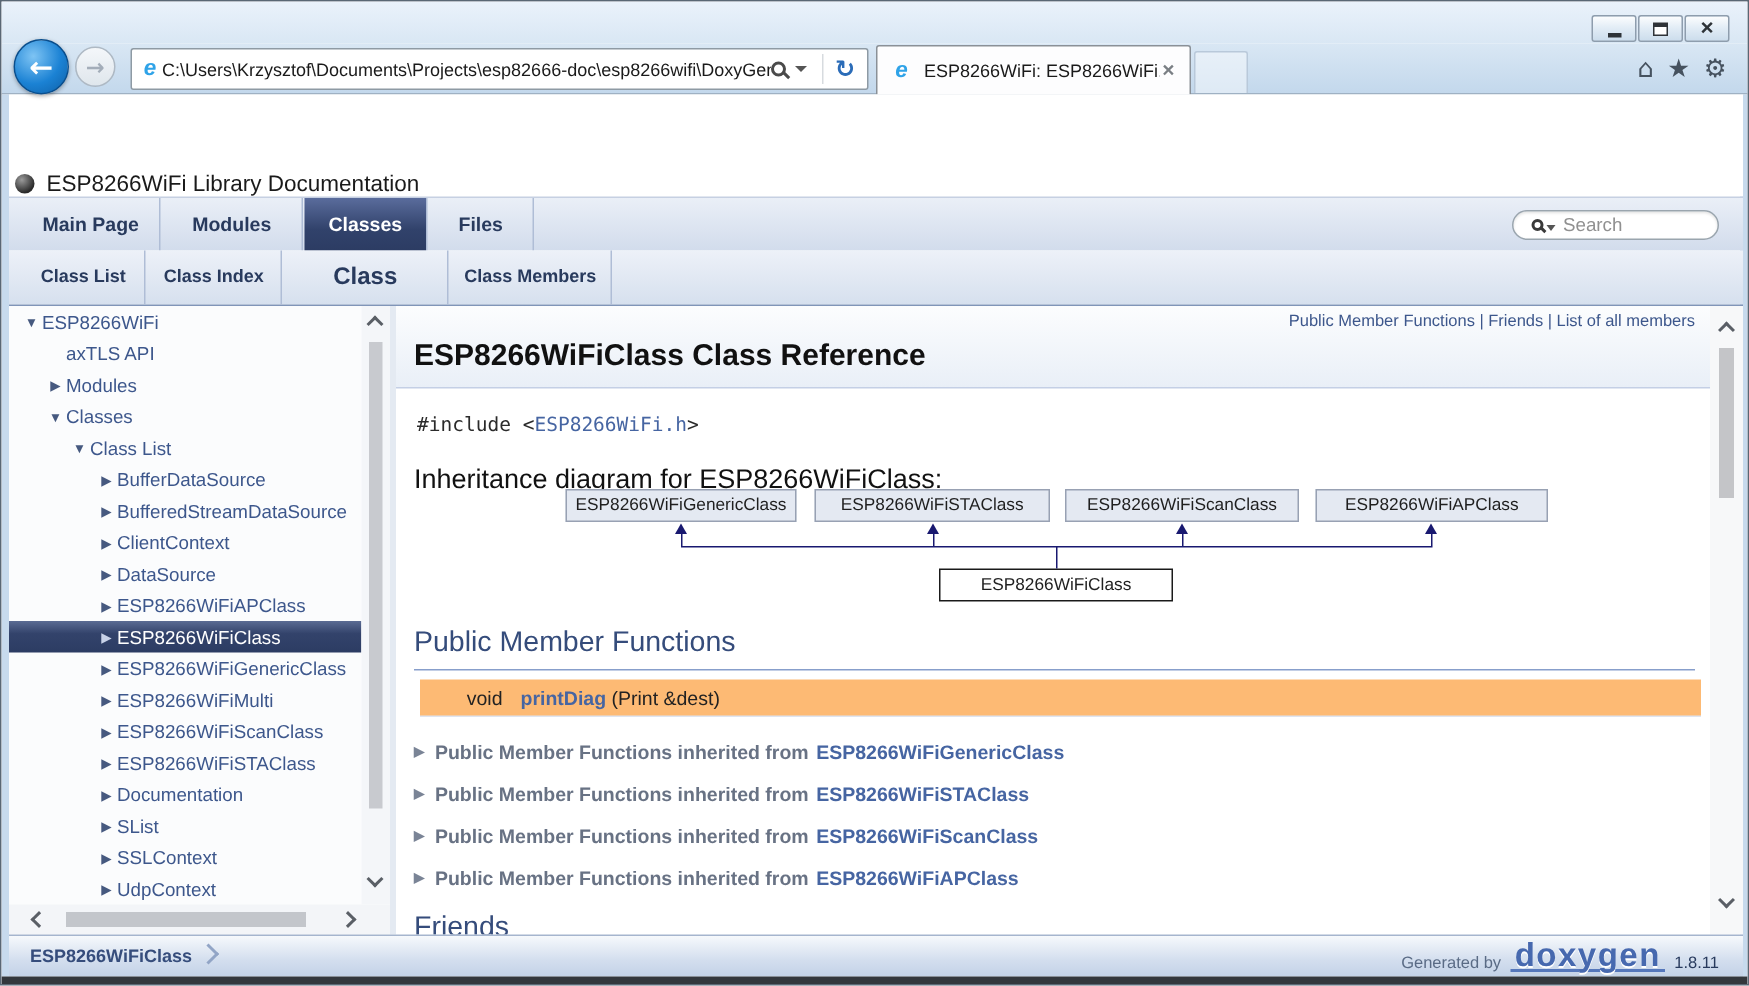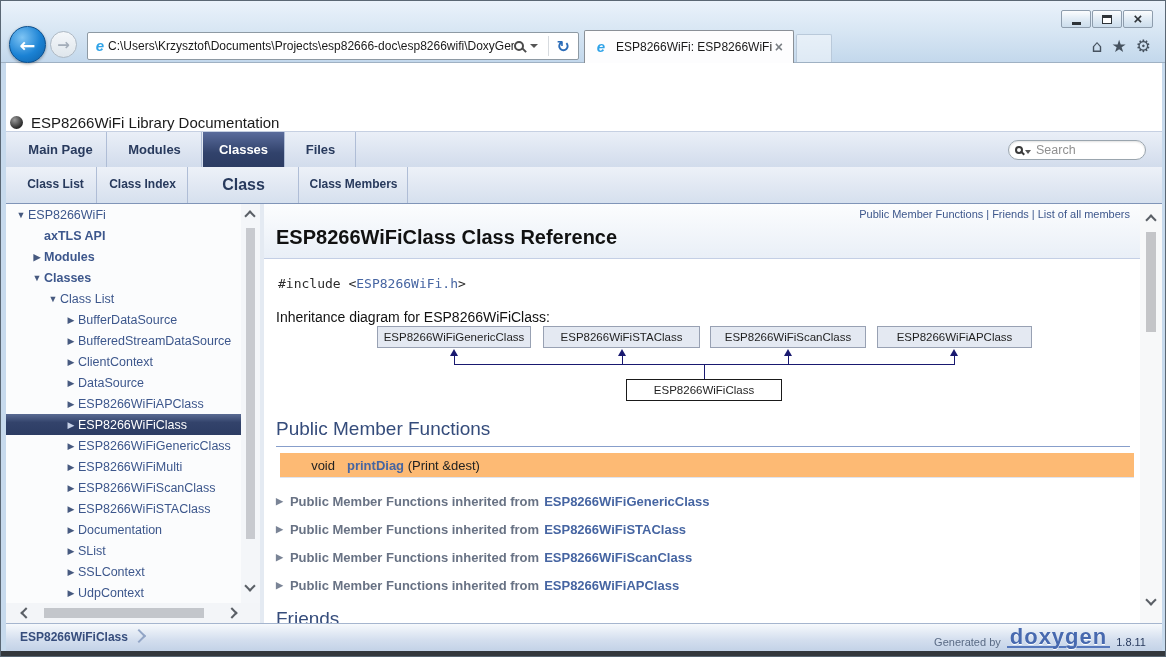--- a/index.html
+++ b/index.html
@@ -84,41 +84,41 @@
   .t-mp { left:9px;  width:92px; }
   .t-mo { left:102px; width:94px; }
   .t-cl { left:197px; width:82px; }
   .t-fi { left:280px; width:70px; }
   .s-cl { left:9px;  width:82px; font-size:12px; }
   .s-ci { left:92px; width:90px; font-size:12px; }
   .s-ch { left:183px; width:110px; font-size:16px; }
   .s-cm { left:294px; width:108px; font-size:12px; }
 
   .searchbox { position:absolute; right:16px; top:8px; width:138px; height:20px; background:#fff;
-    border:1px solid #9AA5AE; border-radius:10px; display:flex; align-items:center; padding:0 6px;
+    border:1px solid #9AA5AE; border-radius:10px; display:flex; align-items:center; padding:0 12px;
     box-shadow:inset 0 1px 2px rgba(0,0,0,.12); }
   .smag { position:relative; width:8px; height:8px; border:2px solid #3A3A3A; border-radius:50%; }
   .smag::after { content:""; position:absolute; width:5px; height:2px; background:#3A3A3A;
     transform:rotate(45deg); right:-4px; bottom:-2px; }
   .scaret { width:0; height:0; border-left:3px solid transparent; border-right:3px solid transparent;
     border-top:4px solid #555; margin:4px 5px 0 2px; }
   .searchbox input { flex:1; border:none; outline:none; font-size:12.5px; color:#333; background:transparent;
     font-family:"Liberation Sans",sans-serif; min-width:0; }
   .searchbox input::placeholder { color:#909090; }
 
   
   .page-body { position:absolute; left:5px; top:203px; width:1156px; height:419px; background:#fff; }
   .sidebar { position:absolute; left:0; top:0; width:235px; height:419px; background:#FBFCFD; overflow:hidden; }
   .titem { position:absolute; left:0; width:235px; height:21px; font-size:12.5px; color:#3D578C;
     display:flex; align-items:center; cursor:pointer; white-space:nowrap; }
   .tar { display:inline-block; width:14px; font-size:9px; color:#46597F; text-align:center; }
   .ar-down::before { content:"▼"; }
   .ar-right::before { content:"▶"; }
   .titem a { color:#3D578C; text-decoration:none; }
-  .lvl0 { padding-left:8px; }  .lvl1 { padding-left:24px;font-weight:bold; }
+  .lvl0 { padding-left:8px; }  .lvl1 { padding-left:24px; }
   .lvl2 { padding-left:40px; } .lvl3 { padding-left:58px; }
   .titem.sel { background:linear-gradient(#5A6B93, #33436B 40%, #2C3C63); }
   .titem.sel a { color:#fff; }
   .titem.sel .tar { color:#C8D2E8; }
 
   
   .chev { width:8px; height:8px; border-left:2px solid #5A5F66; border-top:2px solid #5A5F66; }
   .chev-up { transform:rotate(45deg); } .chev-down { transform:rotate(225deg); }
   .chev-left { transform:rotate(-45deg); } .chev-right { transform:rotate(135deg); }
   .sb-v { position:absolute; background:#F4F6F9; }
@@ -140,21 +140,21 @@
   .content { position:absolute; left:258px; top:0; width:876px; height:419px; background:#fff; overflow:hidden; }
   .chead { position:absolute; left:0; top:0; width:876px; height:55px;
     background:linear-gradient(#FCFDFE, #E9EFF7); border-bottom:1px solid #C4CFE5; }
   .summary { position:absolute; top:4px; right:10px; font-size:11px; color:#3D578C; }
   .summary a { color:#3D578C; text-decoration:none; cursor:pointer; }
   .summary .sep { color:#3D578C; margin:0 3px; }
   .ctitle { position:absolute; top:22px; left:12px; font-size:20px; font-weight:bold; color:#111; }
 
   .inc { position:absolute; top:72px; left:14px; font-family:"DejaVu Sans Mono",monospace; font-size:13px; color:#2B2B2B; }
   .inc a { color:#4665A2; text-decoration:none; cursor:pointer; }
-  .dcaption { position:absolute; top:105px; left:12px; font-size:14px; color:#111; }
+  .dcaption { position:absolute; top:105px; left:12px; font-size:18px; color:#111; }
 
   .diagram { position:absolute; top:121px; left:0; width:876px; height:82px; }
   .dbox { position:absolute; height:22px; border:1px solid #98A1B3; background:#E4E9F2;
     font-size:11.5px; color:#1F1F1F; text-align:center; line-height:20px; cursor:pointer; }
   .dbox.child { background:#fff; border:1px solid #1A1A1A; cursor:default; }
   .dline { position:absolute; background:#191970; }
   .dhead { position:absolute; width:0; height:0; border-left:4px solid transparent;
     border-right:4px solid transparent; border-bottom:7px solid #191970; }
 
   .groupheader { position:absolute; left:12px; width:854px; font-size:19px; font-weight:normal;

